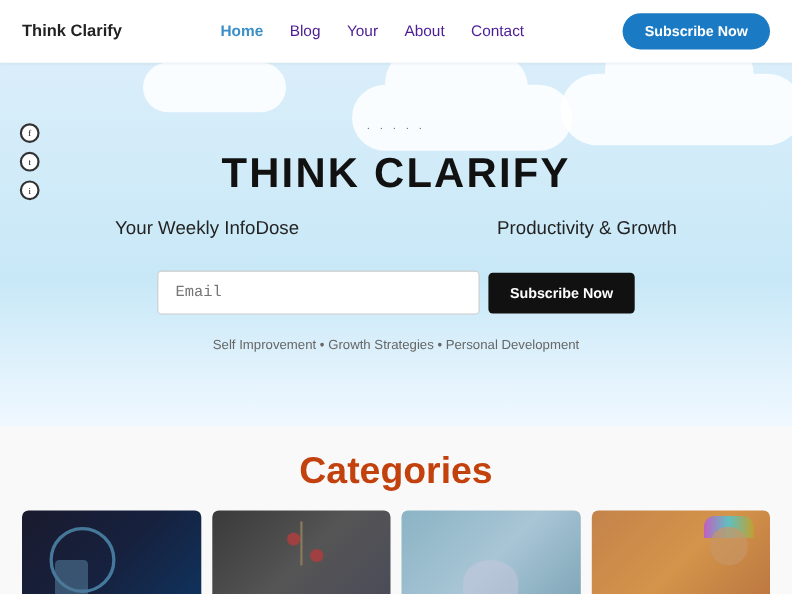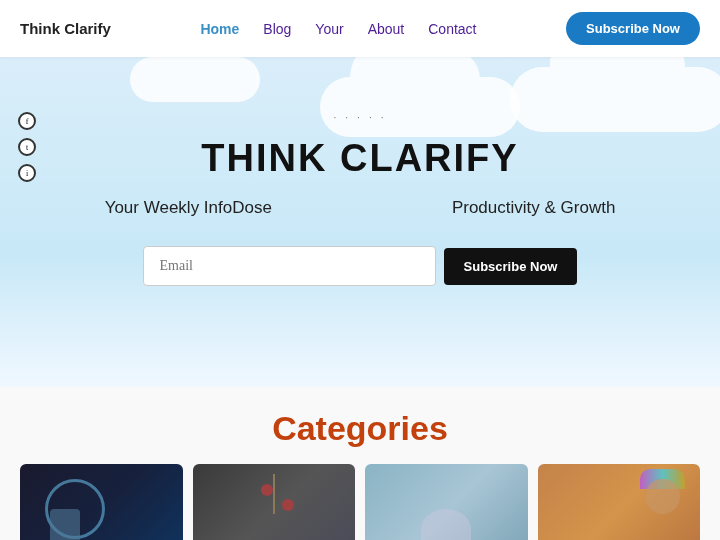--- a/index.html
+++ b/index.html
@@ -186,21 +186,21 @@
       margin-bottom: 20px;
     }
     .email-input {
       width: 293px;
       padding: 11px 16px;
       border: 1.5px solid #ccc;
       border-radius: 4px;
       font-size: 14px;
       color: #999;
       outline: none;
-      font-family: Liberation Serif, serif;
+      font-family: Liberation Mono, monospace;
       background: white;
     }
     .subscribe-btn-hero {
       background: #111;
       color: white;
       border: none;
       padding: 11px 20px;
       font-size: 13px;
       font-weight: 700;
       border-radius: 4px;
@@ -347,20 +347,21 @@
   <div class="hero-content">
     <h1 class="hero-title">THINK CLARIFY</h1>
     <div class="hero-subtitles">
       <span class="hero-subtitle">Your Weekly InfoDose</span>
       <span class="hero-subtitle">Productivity &amp; Growth</span>
     </div>
     <div class="email-form">
       <input class="email-input" type="email" placeholder="Email" style="">
       <button class="subscribe-btn-hero">Subscribe Now</button>
     </div>
+    <div class="hero-tags">Self Improvement • Growth Strategies • Personal Development</div>
   </div>
 </section>
 
 <section class="categories-section">
   <h2 class="categories-title">Categories</h2>
   <div class="categories-grid">
 
     <div class="category-card category-card-dark">
       <div class="card-circle"></div>
       <div class="card-figure"></div>

